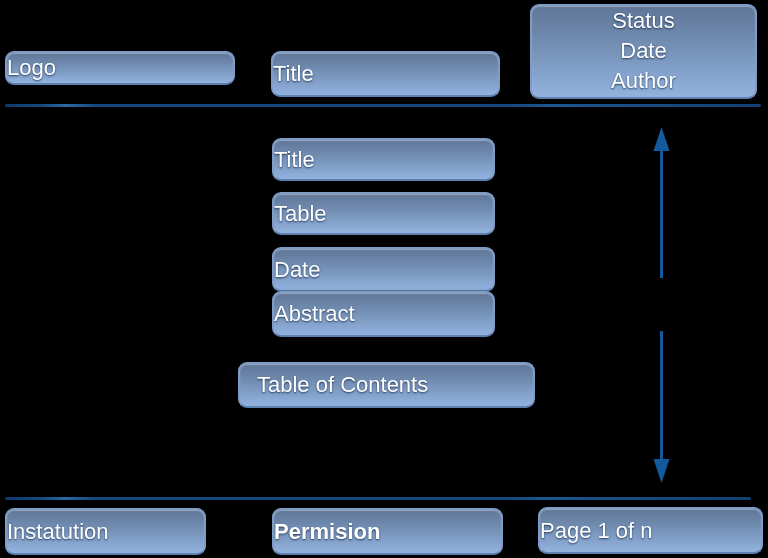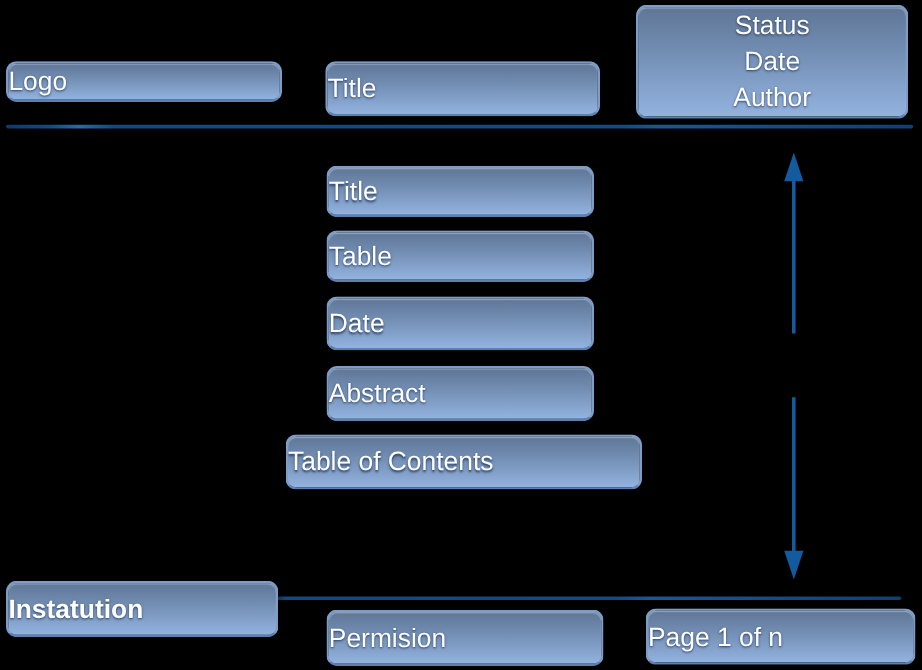--- a/index.html
+++ b/index.html
@@ -31,24 +31,24 @@
   }
   .arrow-layer{position:absolute;left:640px;top:120px;width:44px;height:370px;}
 
   
   #box-logo       {left:5px;   top:51px;  width:230px; height:34px;}
   #box-title-top  {left:271px; top:51px;  width:229px; height:46px;}
   #box-status     {left:530px; top:4px;   width:227px; height:95px;}
   #box-title-mid  {left:272px; top:138px; width:223px; height:43px;}
   #box-author     {left:272px; top:192px; width:223px; height:43px;}
   #box-date       {left:272px; top:247px; width:223px; height:45px;}
-  #box-abstract   {left:272px; top:305px; width:223px; height:46px;}
-  #box-toc        {left:238px; top:362px; width:297px; height:46px;}
-  #box-institution{left:5px;   top:484px; width:227px; height:47px;font-weight:bold;}
-  #box-permission {left:272px; top:508px; width:231px; height:47px;}
+  #box-abstract   {left:272px; top:291px; width:223px; height:46px;}
+  #box-toc        {left:238px; top:362px; width:297px; height:46px;padding-left:17px;}
+  #box-institution{left:5px;   top:508px; width:201px; height:47px;}
+  #box-permission {left:272px; top:508px; width:231px; height:47px;font-weight:bold;}
   #box-page       {left:538px; top:507px; width:225px; height:47px;}
   #line-top       {left:5px;   top:104px; width:756px;}
   #line-bottom    {left:5px;   top:497px; width:746px;}
 </style>
 </head>
 <body>
 
 <div class="canvas">
 
   <div class="node" id="box-logo">

